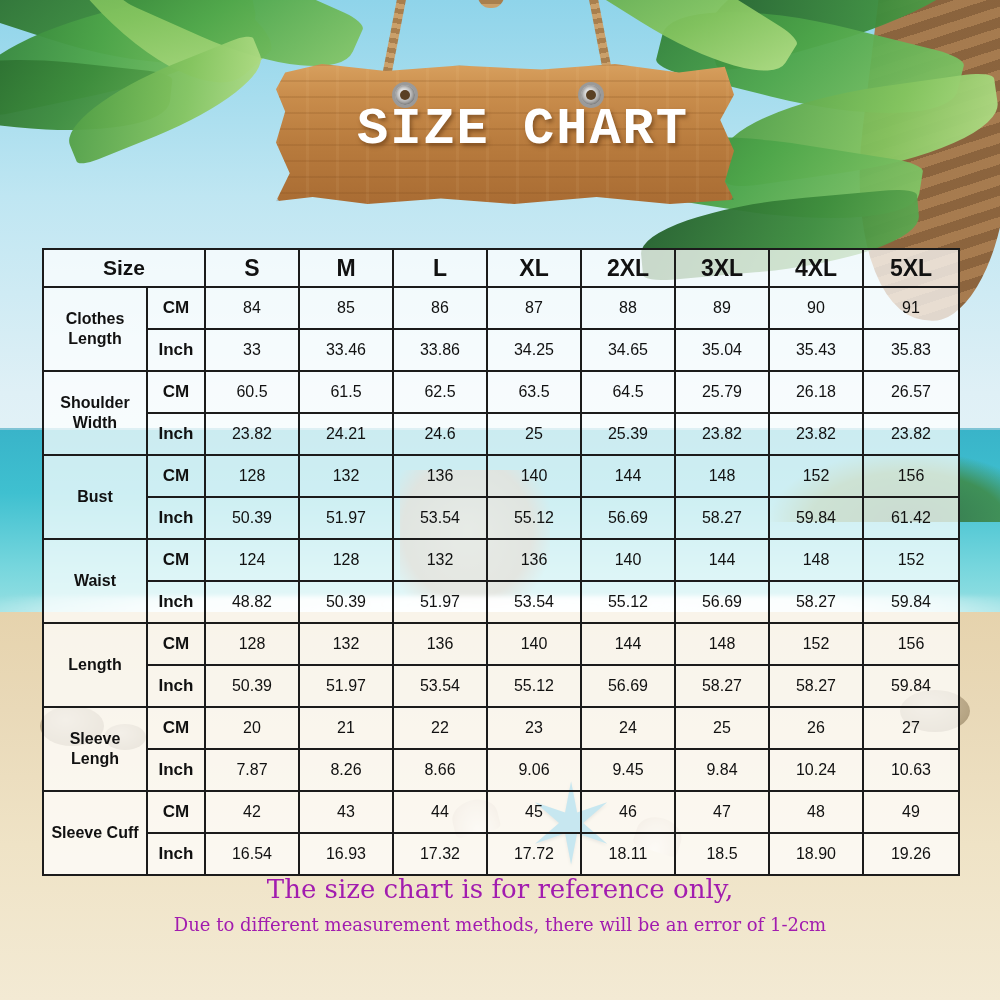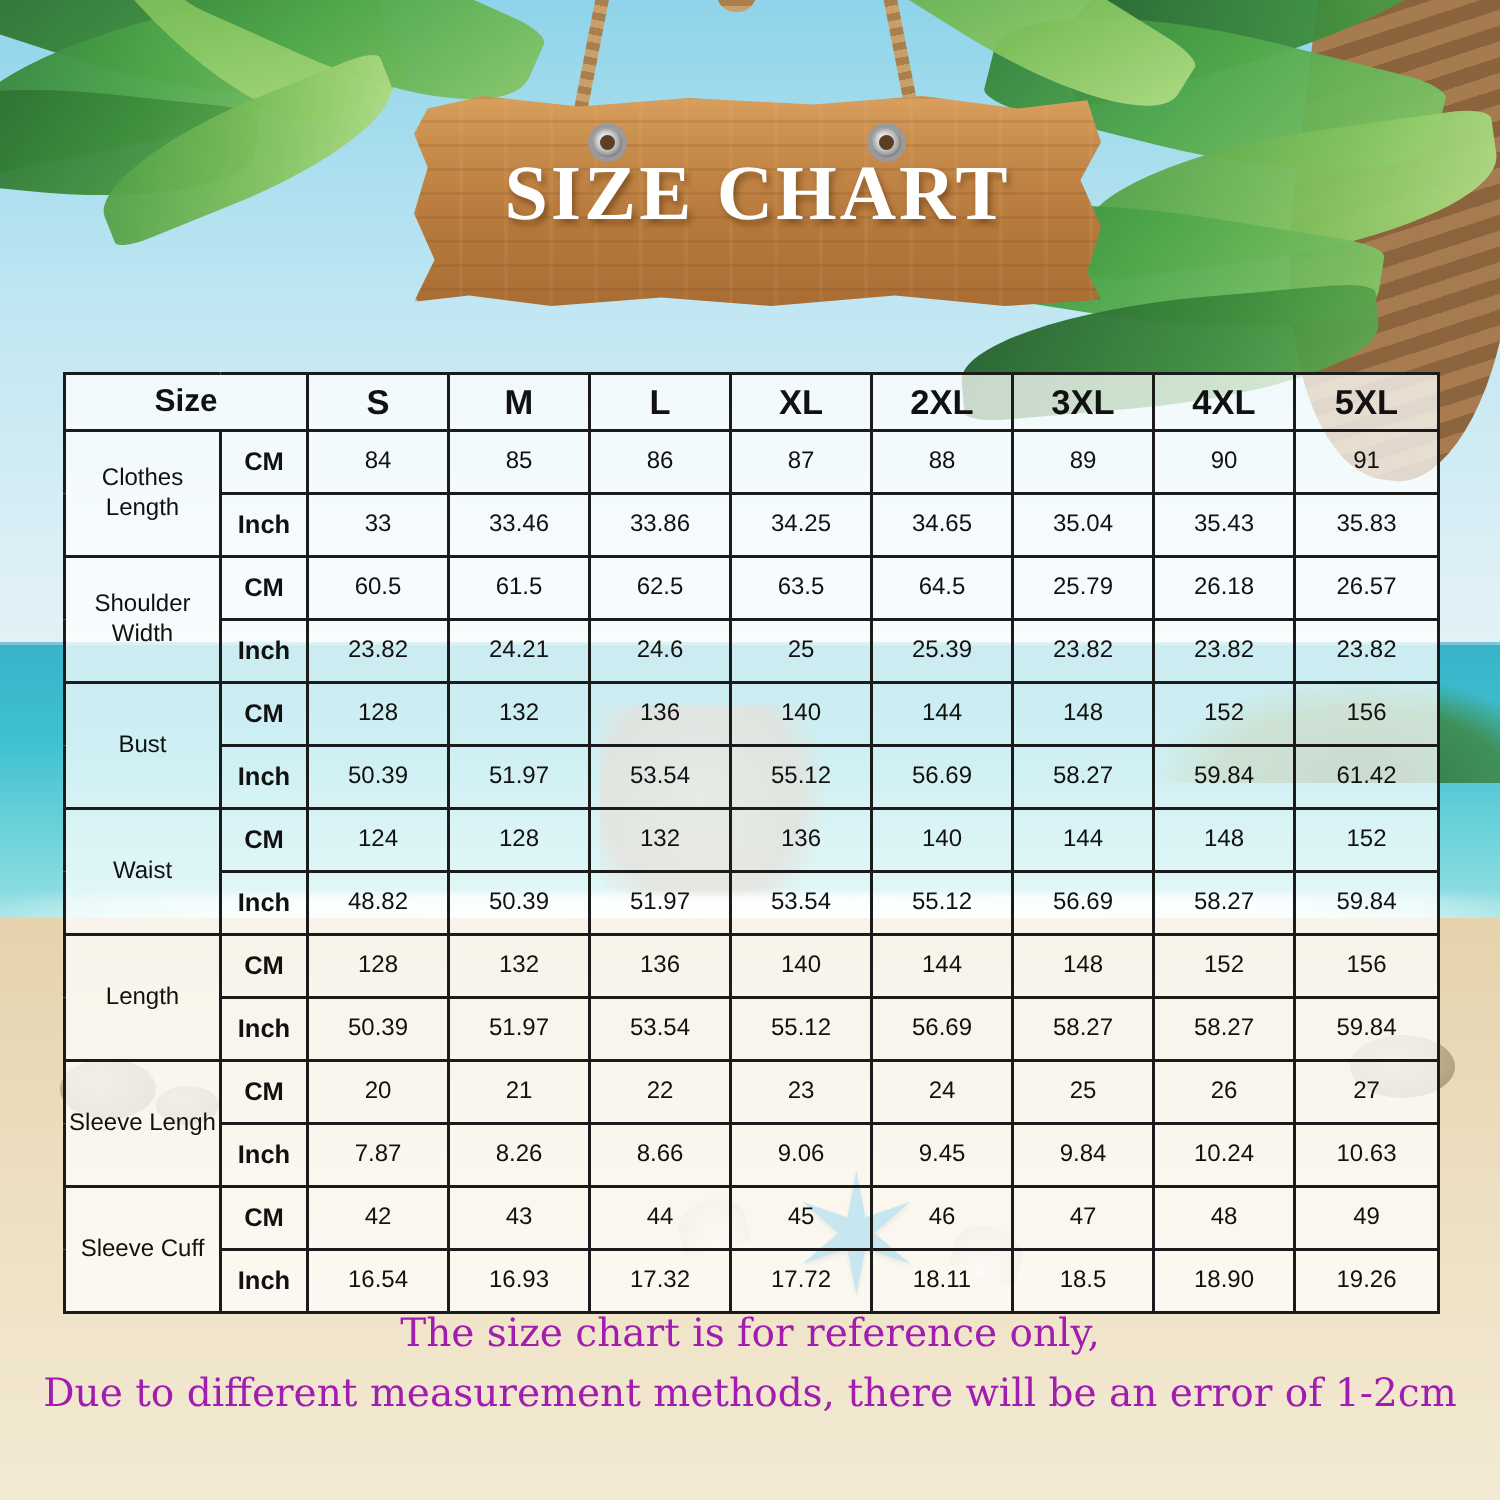--- a/index.html
+++ b/index.html
@@ -173,24 +173,24 @@
     left: 5px; top: 5px;
     width: 10px; height: 10px;
     border-radius: 50%;
     background: #5a4023;
   }
   .grommet.l { left: 122px; top: 82px; }
   .grommet.r { left: 308px; top: 82px; }
 
   #sign-title {
     position: absolute;
-    left: 6px; top: 100px;
+    left: 24px; top: 100px;
     width: 458px;
     text-align: center;
-    font-family: Liberation Serif, serif;
+    font-family: Liberation Mono, monospace;
     font-weight: bold;
     font-size: 52px;
     letter-spacing: 2px;
     color: #ffffff;
     text-shadow: 2px 3px 4px rgba(90,50,15,.55);
   }
 
   
   #table-wrap {
     position: absolute;
@@ -215,21 +215,21 @@
     font-weight: bold;
     height: 36px;
   }
   th.size-col {
     font-size: 23px;
     font-weight: bold;
     height: 36px;
   }
   td.rowlabel {
     font-size: 16px;
-    font-weight: normal;
+    font-weight: bold;
     line-height: 1.25;
     width: 104px;
     margin-top: 26px;
   }
   td.unit {
     font-size: 17px;
     font-weight: bold;
     width: 58px;
     height: 40px;
     margin-top: 12px;
@@ -242,21 +242,21 @@
   
   #note {
     position: absolute;
     left: 0; top: 874px;
     width: 1000px;
     text-align: center;
     font-family: "DejaVu Serif", serif;
     color: #a21caf;
   }
   #note .l1 { font-size: 26px; margin-bottom: 10px; }
-  #note .l2 { font-size: 26px; }
+  #note .l2 { font-size: 18px; }
 </style>
 </head>
 <body>
 
 <div id="page">
 
   <div class="bg-sky"></div>
   <div class="bg-sea-line"></div>
   <div class="bg-sea"></div>
   <div class="bg-island"></div>

